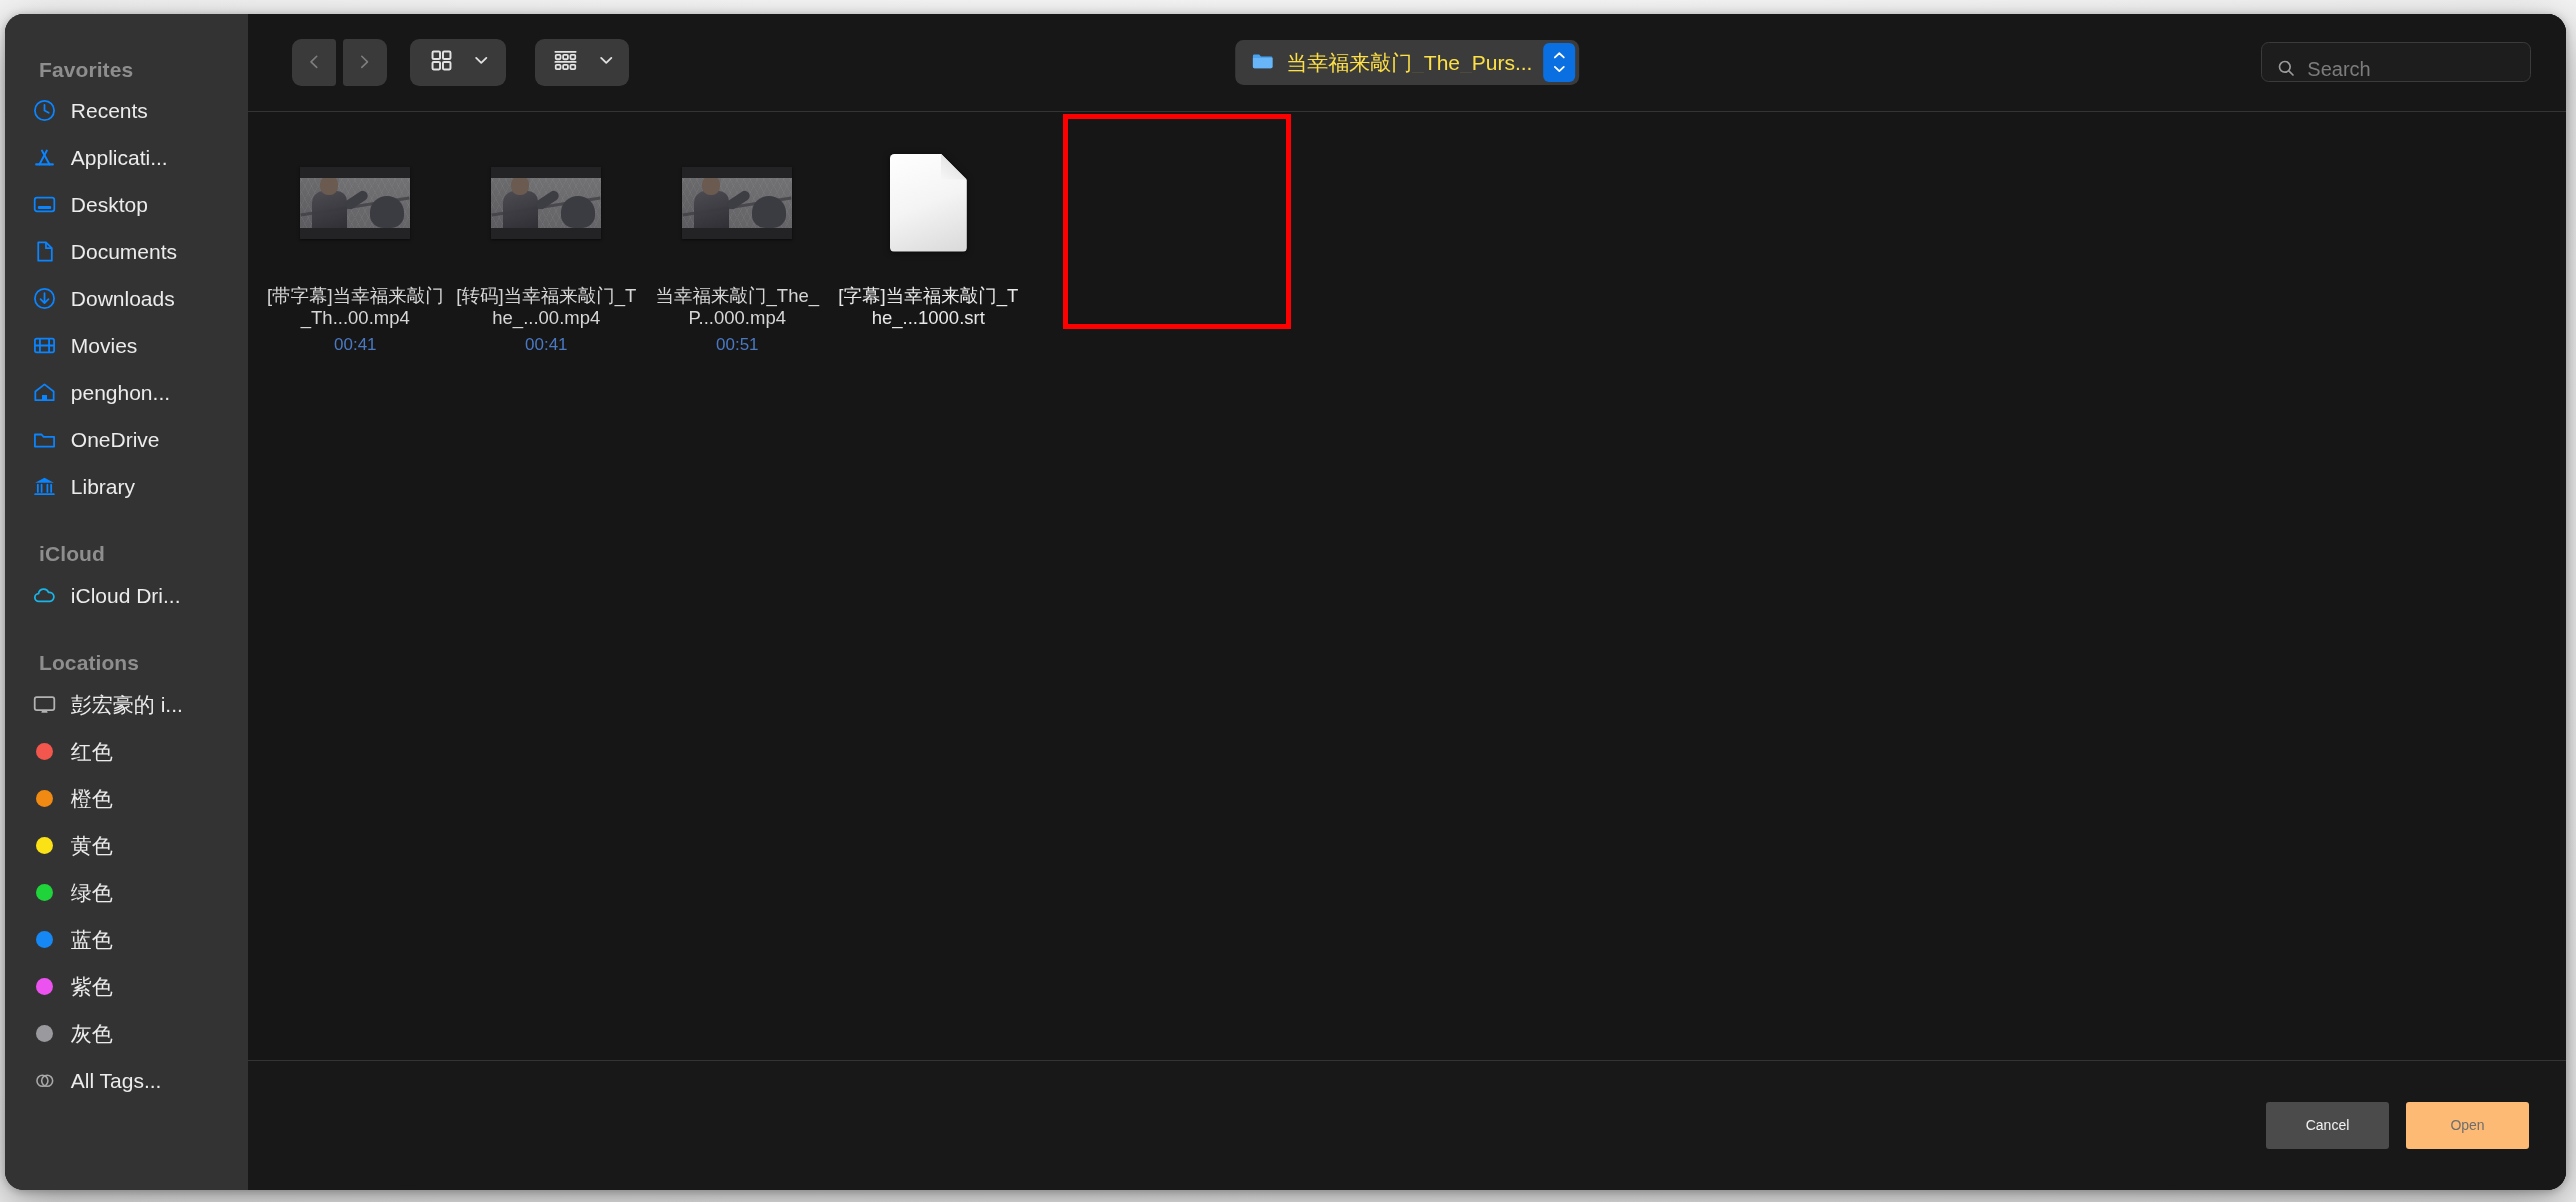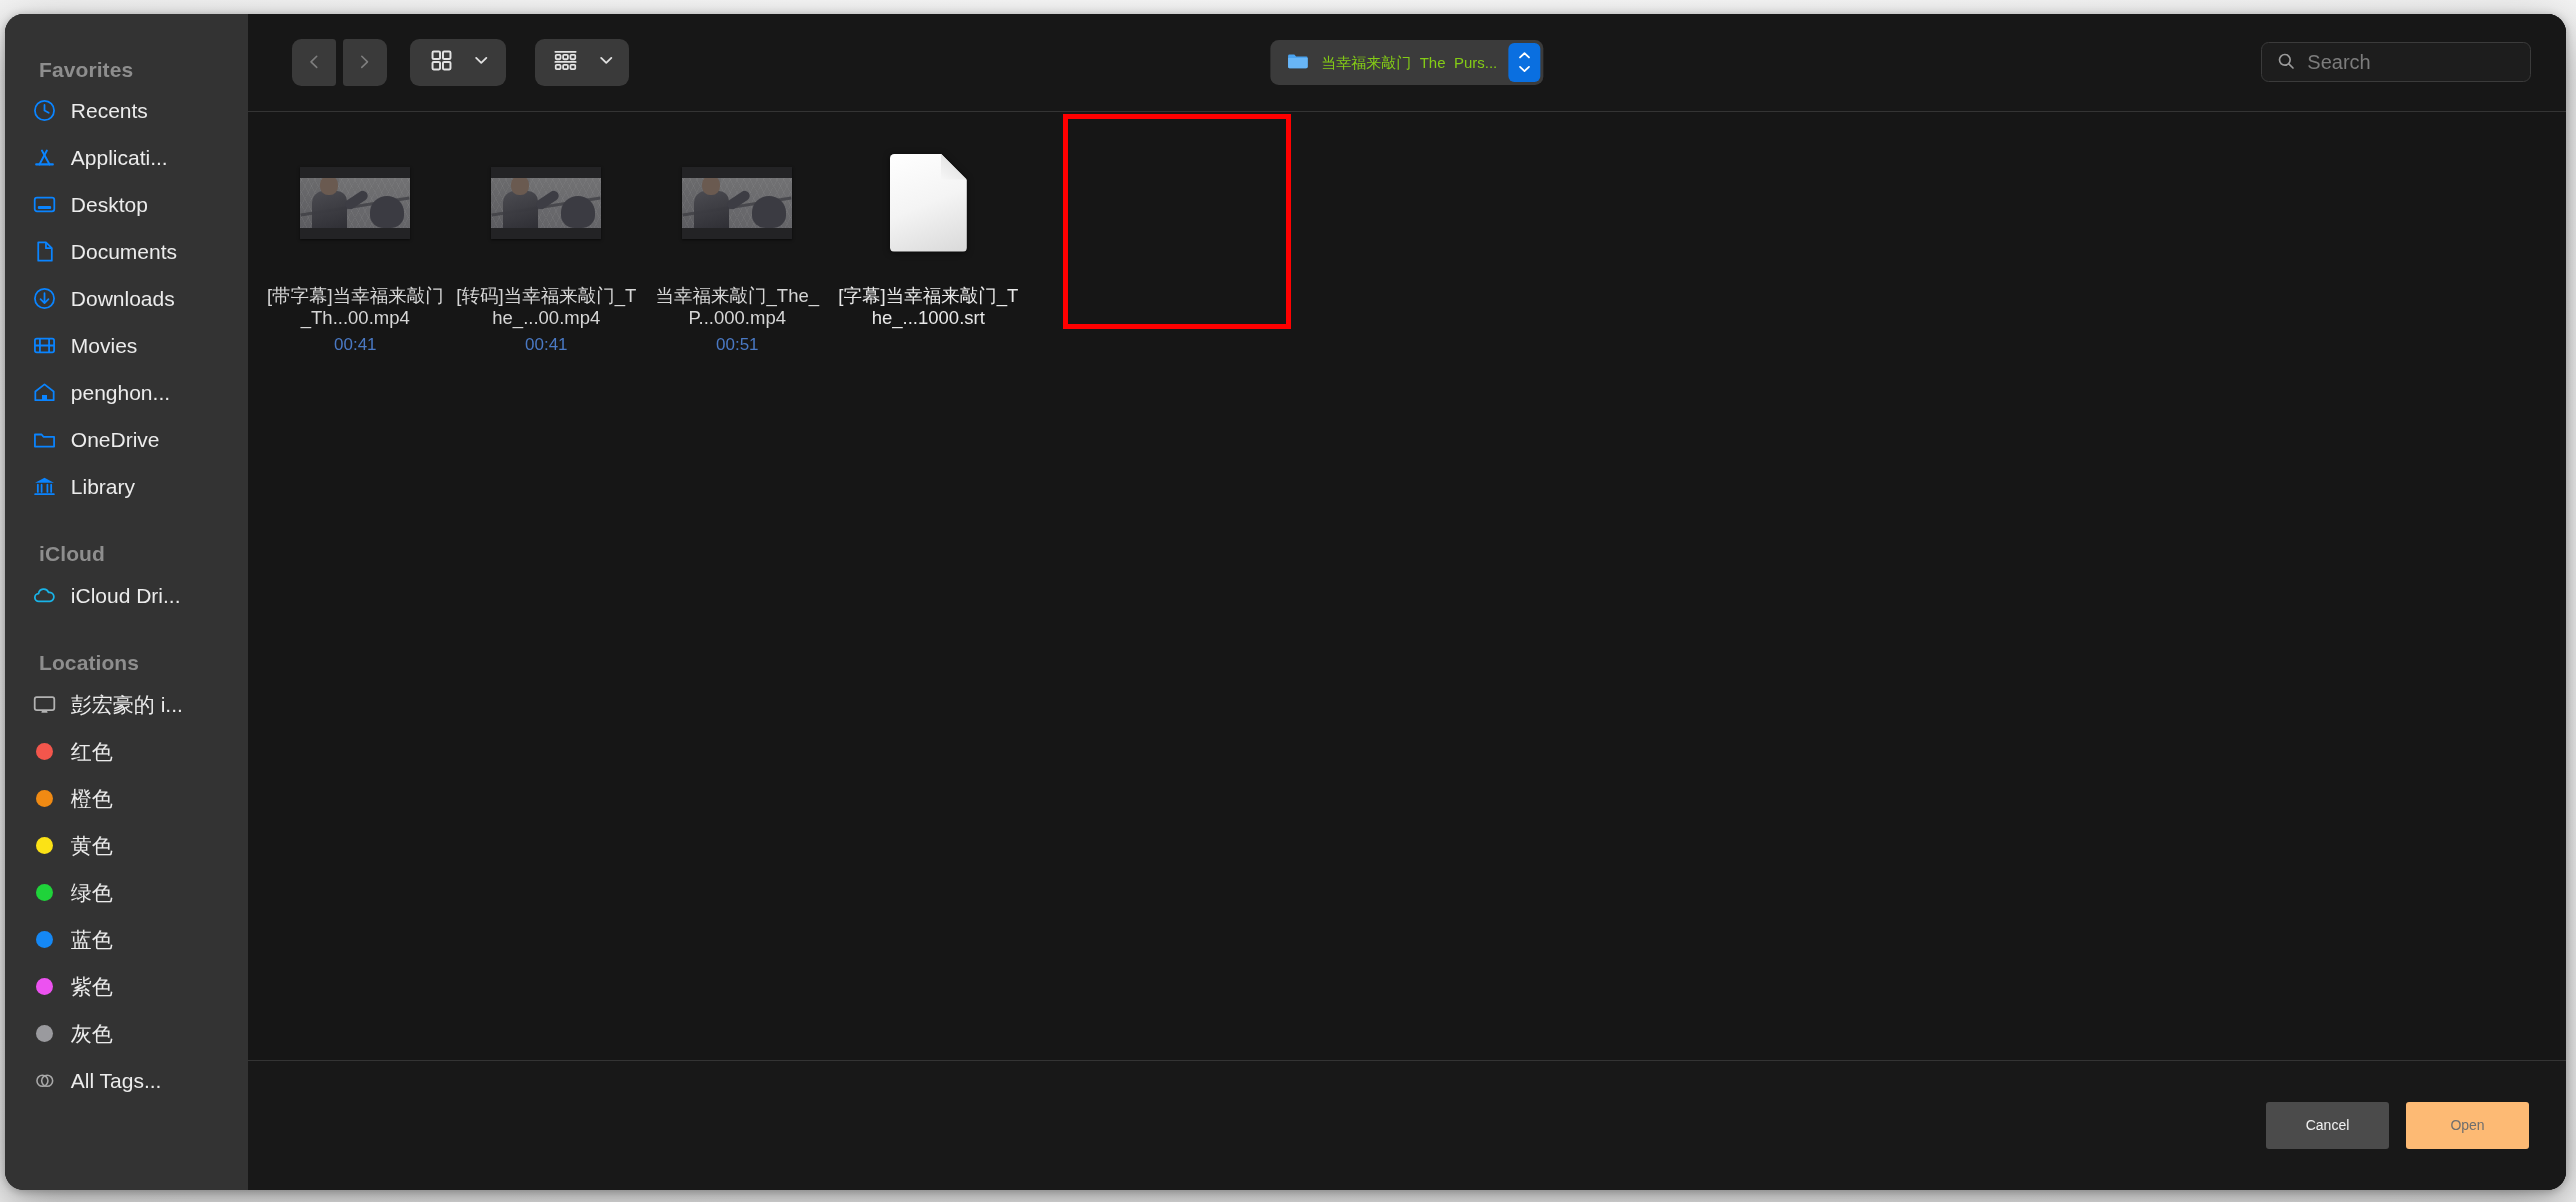--- a/index.html
+++ b/index.html
@@ -110,40 +110,40 @@
     transform:translateX(-50%);
     display:flex; align-items:center;
     height:45px;
     background:#3b3b3b;
     border-radius:8.4px;
     padding:0 3.4px 0 15px;
     gap:11px;
     max-width:362px;
   }
   .pathbar .ptext {
-    font-size:15px;
-    color:#84cc16;
+    font-size:21px;
+    color:#fde047;
     white-space:nowrap;
     overflow:hidden;
     line-height:1;
   }
   .stepper {
     width:32px; height:39px;
     background:#0a6fe0;
     border-radius:5.9px;
     display:flex; flex-direction:column;
     align-items:center; justify-content:center;
     gap:3.4px;
     flex:0 0 32px;
   }
 
   .searchbox {
     position:absolute;
     right:35px;
-    display:flex; align-items:center;
+    display:flex; align-items:flex-end;
     gap:11.8px;
     width:270px; height:40px;
     border:0.8px solid #3b3b3b;
     border-radius:7.6px;
     padding:0 13.5px;
     background:#1d1d1d;
   }
   .searchbox input {
     background:transparent;
     border:none;

